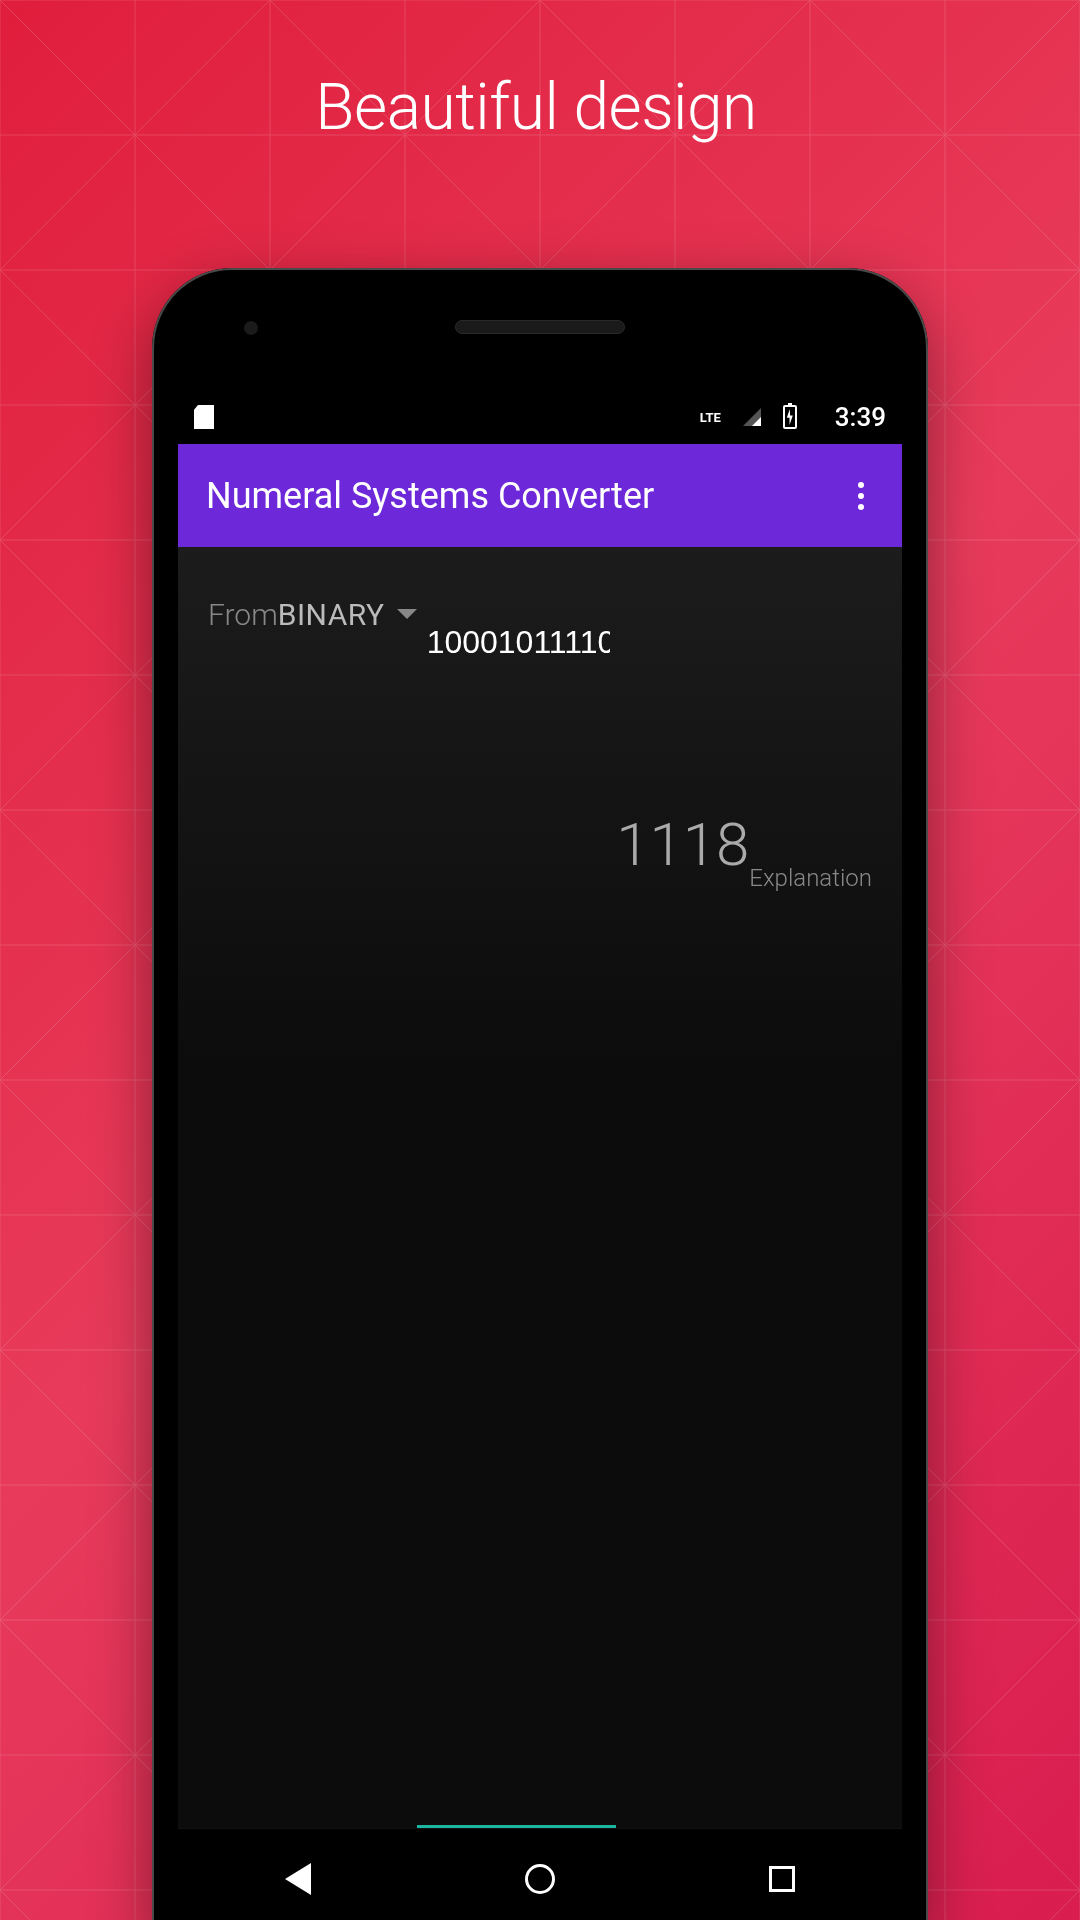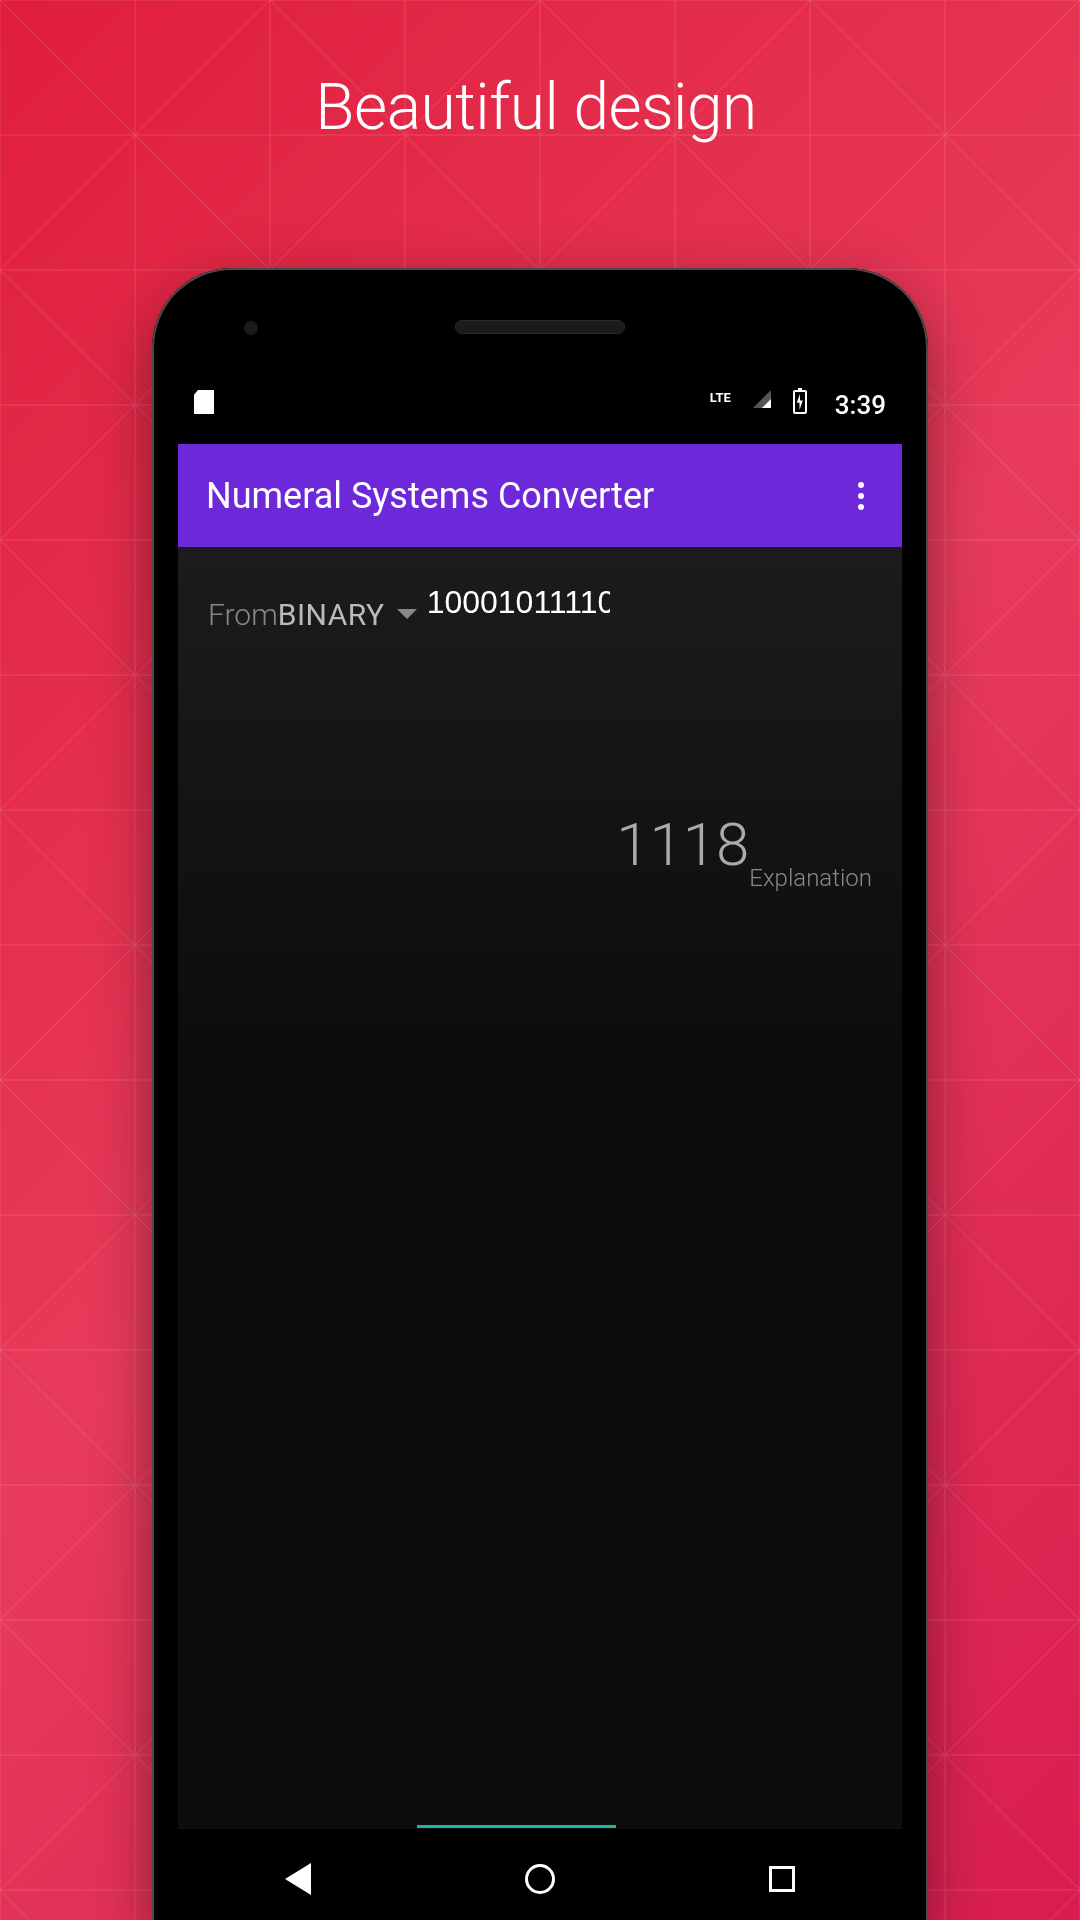--- a/index.html
+++ b/index.html
@@ -81,33 +81,34 @@
   bottom: 0;
   background: #000;
   display: flex;
   flex-direction: column;
 }
 
 
 .statusbar {
   height: 54px;
   display: flex;
+  align-items: center;
   padding: 0 16px;
   color: #fff;
   gap: 22px;
 }
 .statusbar .spacer { flex: 1; }
 .sd-icon { width: 20px; height: 24px; background: #fff; clip-path: polygon(0 20%, 20% 0, 100% 0, 100% 100%, 0 100%); }
 .lte { font-size: 13px; font-weight: 700; }
 .signal { width: 0; height: 0; border-left: 18px solid transparent; border-bottom: 18px solid #555; position: relative; }
 .signal::after { content:''; position: absolute; right: 0; bottom: -18px; border-left: 9px solid transparent; border-bottom: 9px solid #fff; }
 .battery { width: 14px; height: 24px; border: 2px solid #fff; border-radius: 2px; position: relative; }
 .battery::before { content:''; position: absolute; top:-4px; left: 3px; width: 4px; height: 2px; background:#fff; }
 .bolt { position: absolute; left: 2px; top: 2px; width: 6px; height: 16px; background:#fff; clip-path: polygon(50% 0, 0 55%, 45% 55%, 45% 100%, 100% 40%, 55% 40%); }
-.time { font-size: 26px; font-weight: 500; margin-left: 6px; }
+.time { font-size: 26px; font-weight: 500; margin-left: 16px; }
 
 
 .appbar {
   height: 104px;
   background: #6d28d9;
   display: flex;
   align-items: center;
   padding: 0 28px;
   border-bottom: 1px solid #1b1b1b;
 }
@@ -127,20 +128,21 @@
   display: flex;
   align-items: center;
   height: 60px;
 }
 .row-label { color: #888; font-size: 30px; font-weight: 300; }
 .row .spacer { flex: 1; }
 .dropdown { display: flex; align-items: center; gap: 12px; color: #bbb; font-size: 30px; font-weight: 400; letter-spacing: 0.5px; }
 .caret { width: 0; height: 0; border-left: 10px solid transparent; border-right: 10px solid transparent; border-top: 10px solid #888; }
 
 .input-field {
+  margin-top: 40px;
   border-bottom: 3px solid #1db5a0;
   padding: 0 6px 10px 10px;
   text-decoration: underline;
 }
 .input-value { color: #fff; font-size: 32px; font-weight: 400; background: transparent; border: none; width: 100%; outline: none; }
 
 .divider { height: 1px; background: #333; margin-top: 38px; }
 .convert-btn { height: 96px; display: flex; align-items: center; justify-content: center; color: #888; font-size: 32px; font-weight: 300; }
 .divider2 { height: 1px; background: #333; }
 

